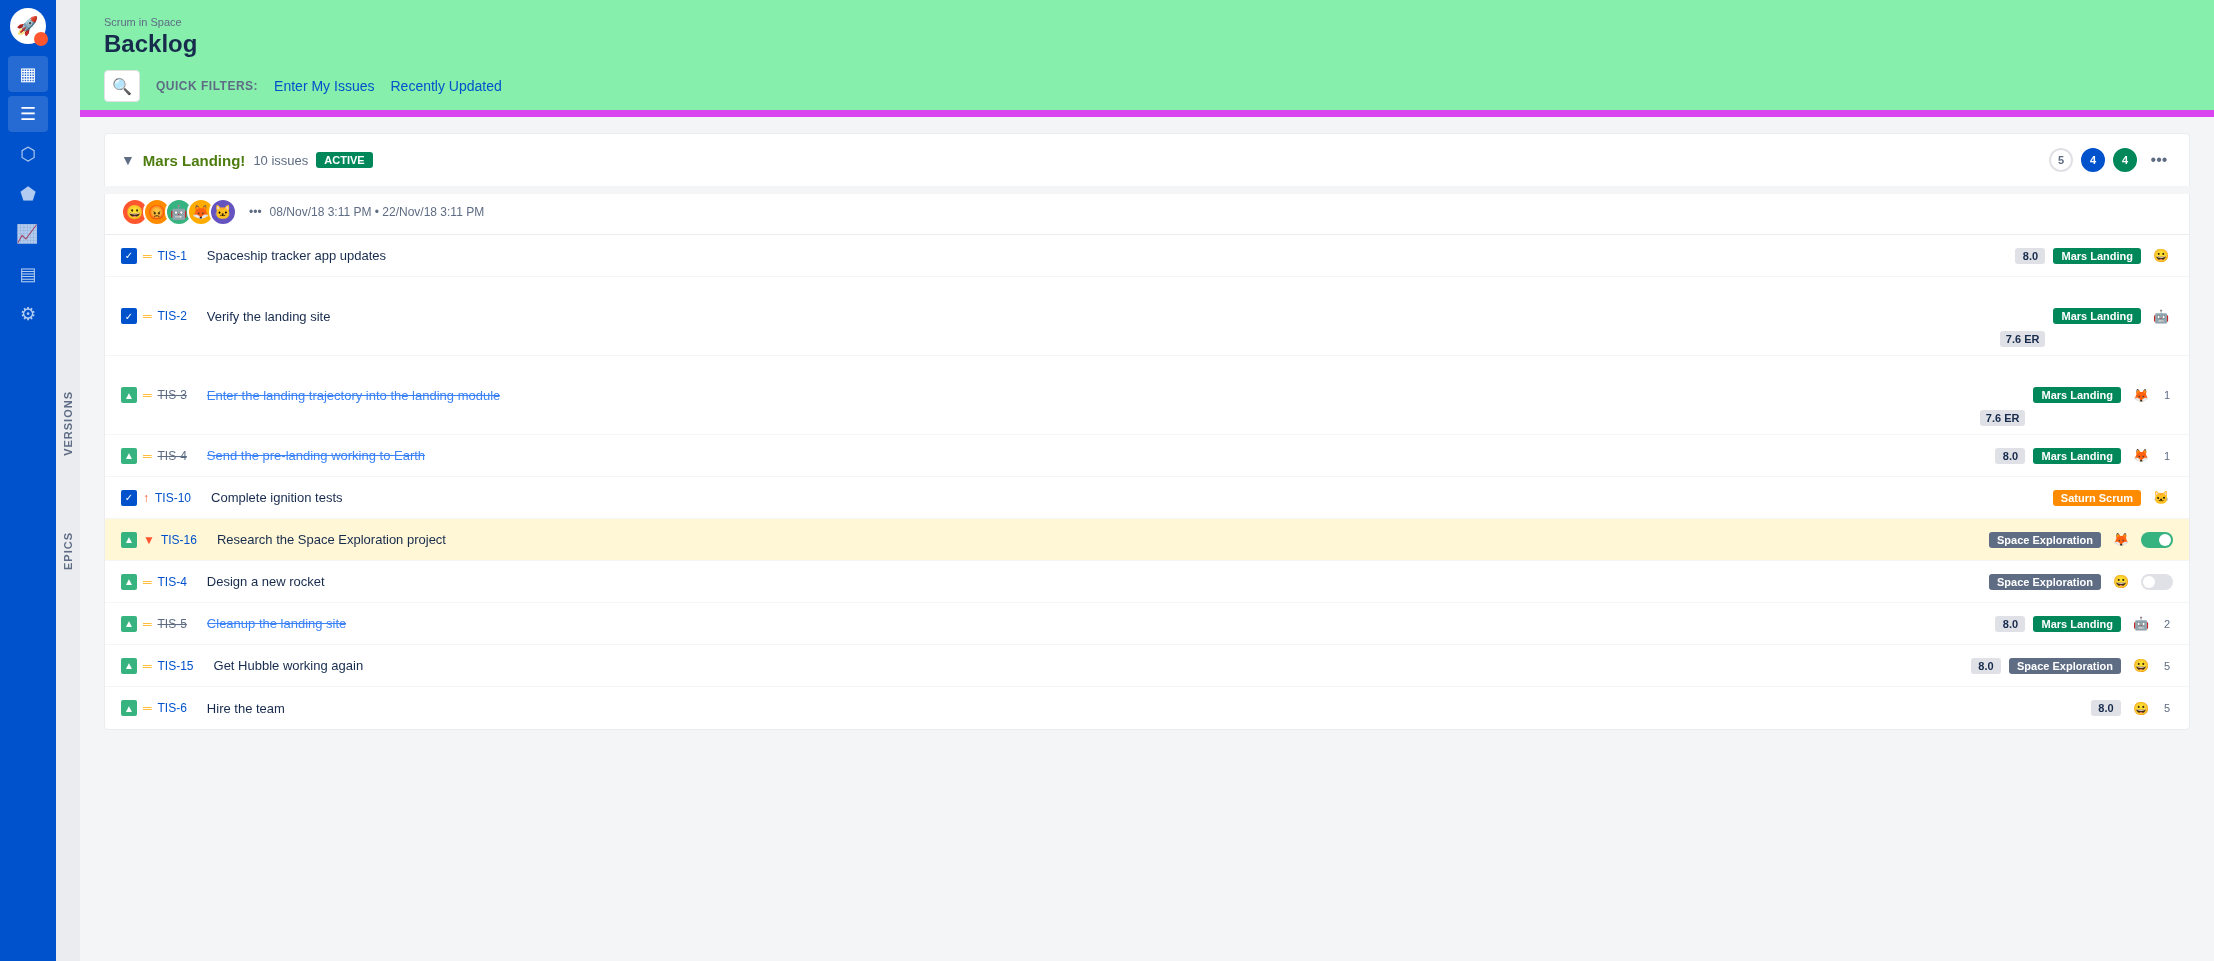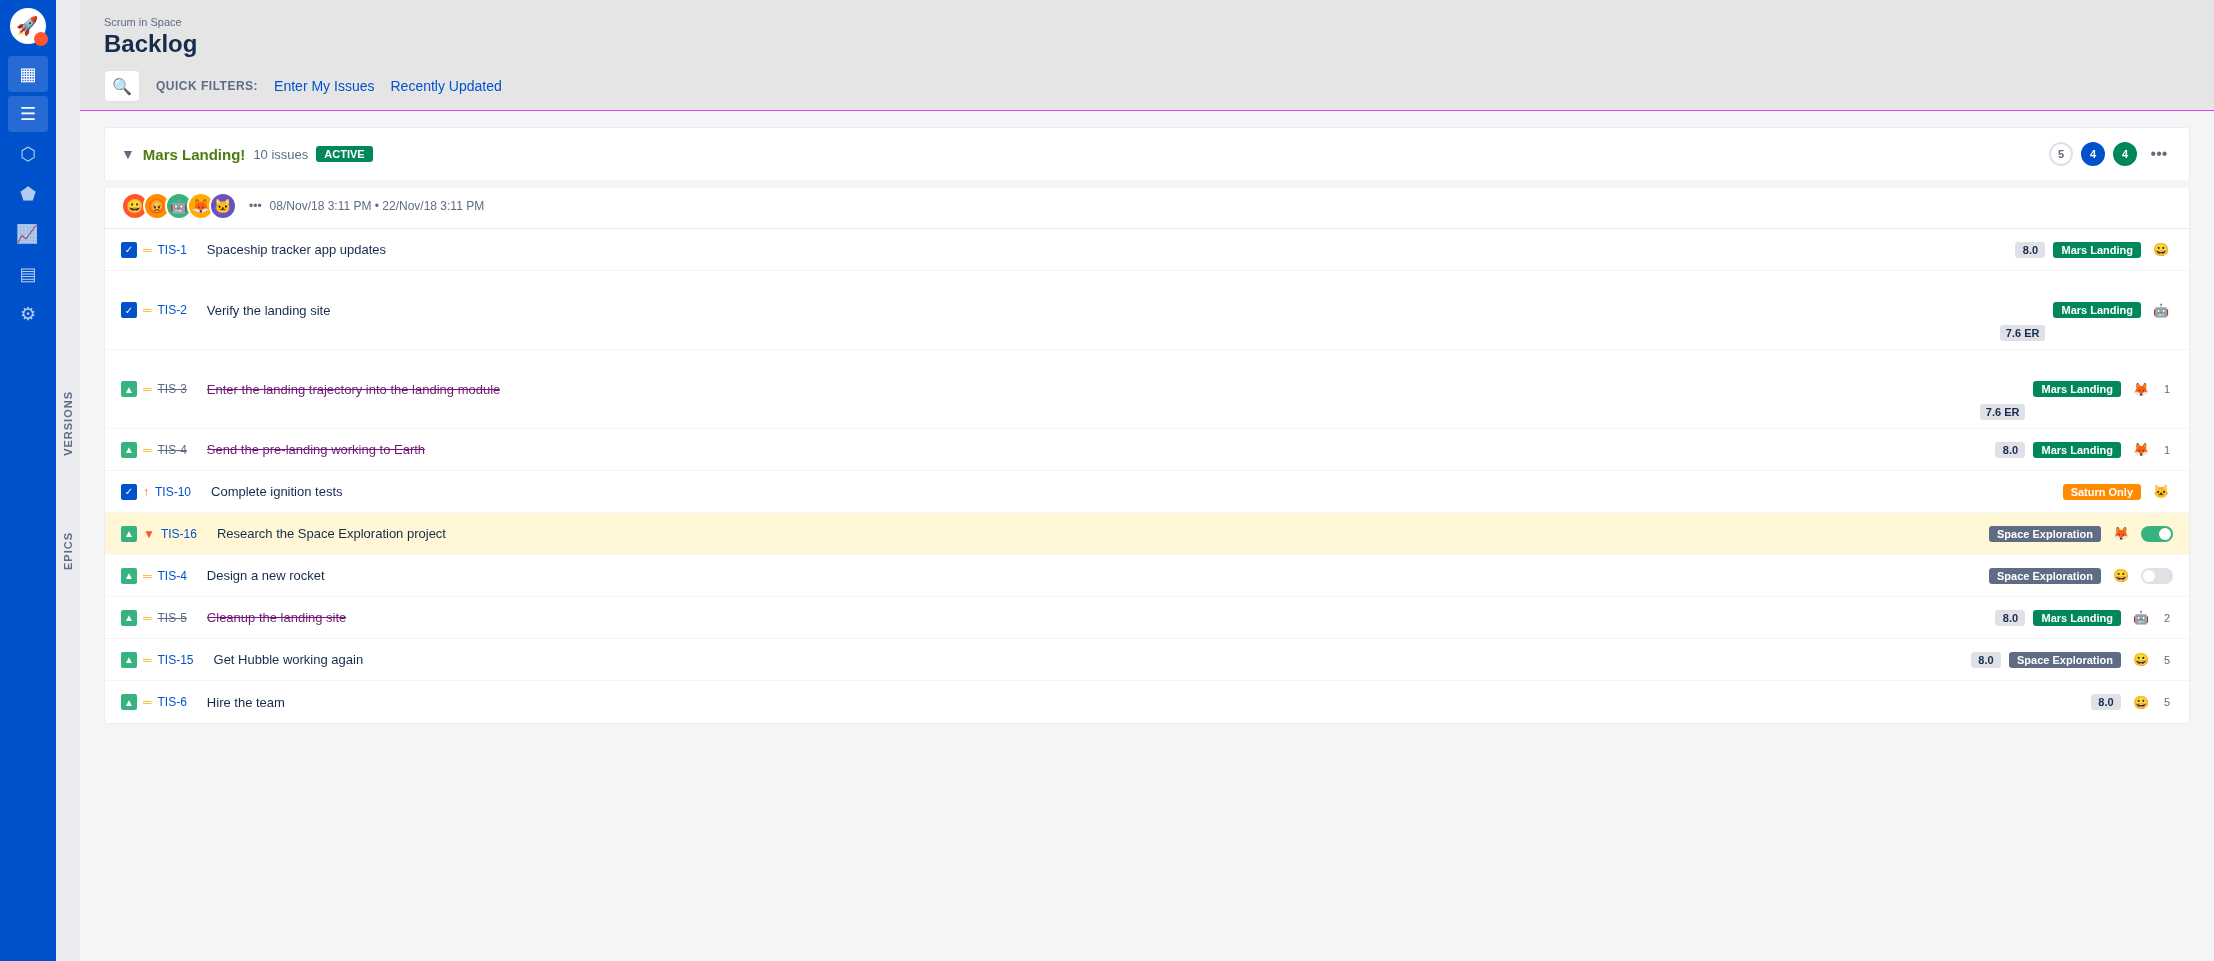--- a/index.html
+++ b/index.html
@@ -72,22 +72,22 @@
       flex: 1;
       display: flex;
       flex-direction: column;
       overflow: hidden;
       background: white;
     }
 
     
     .header {
       padding: 16px 24px 8px;
-      background: #e5e5e5;
-      border-bottom: 1px solid #d946ef;
+      background: #86efac;
+      border-bottom: 7px solid #d946ef;
     }
     .project-name {
       font-size: 11px;
       color: #5e6c84;
       margin-bottom: 2px;
     }
     .page-title {
       font-size: 24px;
       font-weight: 700;
       color: #172b4d;
@@ -285,21 +285,21 @@
     .issue-key.strikethrough { text-decoration: line-through; color: #5e6c84; }
 
     .issue-summary {
       font-size: 13px;
       color: #172b4d;
       white-space: nowrap;
       overflow: hidden;
       text-overflow: ellipsis;
       margin-left: 14px;
     }
-    .issue-summary.strikethrough { text-decoration: line-through; color: #701a75; }
+    .issue-summary.strikethrough { text-decoration: line-through; color: #3b82f6; }
 
     .issue-right {
       display: flex;
       align-items: center;
       gap: 8px;
       flex-shrink: 0;
     }
     .story-points {
       background: #dfe1e6;
       color: #172b4d;
@@ -505,21 +505,21 @@
       </div>
 
       <div class="issue-row">
         <div class="issue-left">
           <div class="checkbox checked">✓</div>
           <span class="priority-icon priority-high">↑</span>
           <span class="issue-key">TIS-10</span>
           <span class="issue-summary">Complete ignition tests</span>
         </div>
         <div class="issue-right">
-          <span class="epic-badge epic-saturn">Saturn Only</span>
+          <span class="epic-badge epic-saturn">Saturn Scrum</span>
           <div class="assignee-avatar">🐱</div>
         </div>
       </div>
 
       <div class="issue-row highlighted">
         <div class="issue-left">
           <div class="checkbox story-icon">▲</div>
           <span class="priority-icon" style="color:#ff5630;">▼</span>
           <span class="issue-key">TIS-16</span>
           <span class="issue-summary">Research the Space Exploration project</span>

